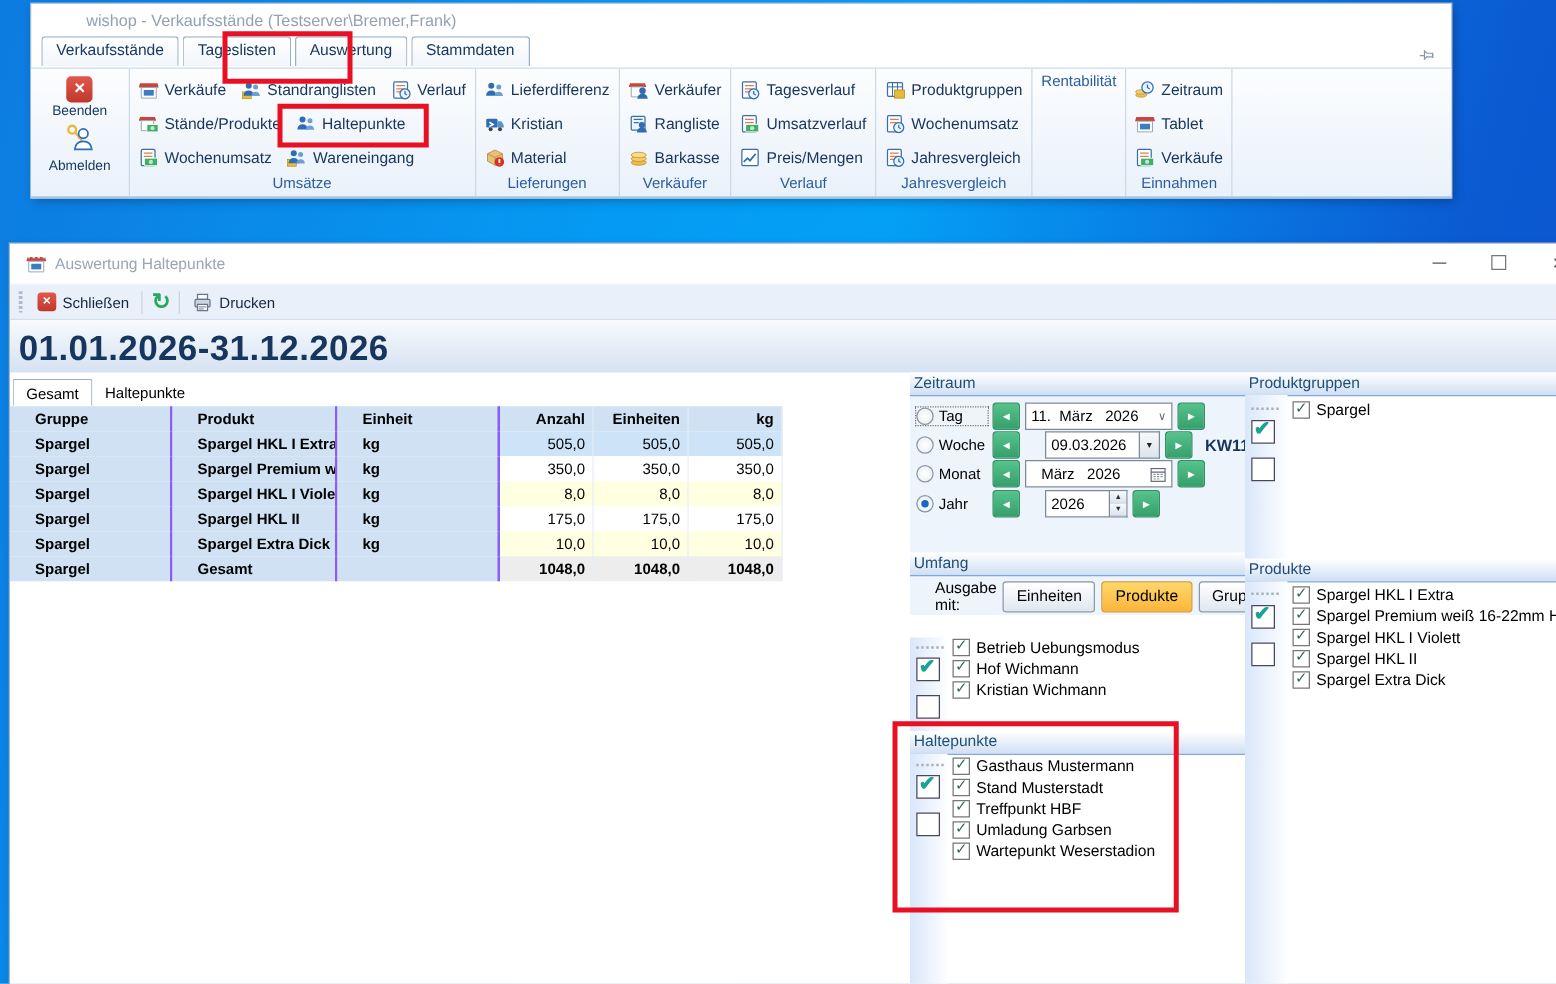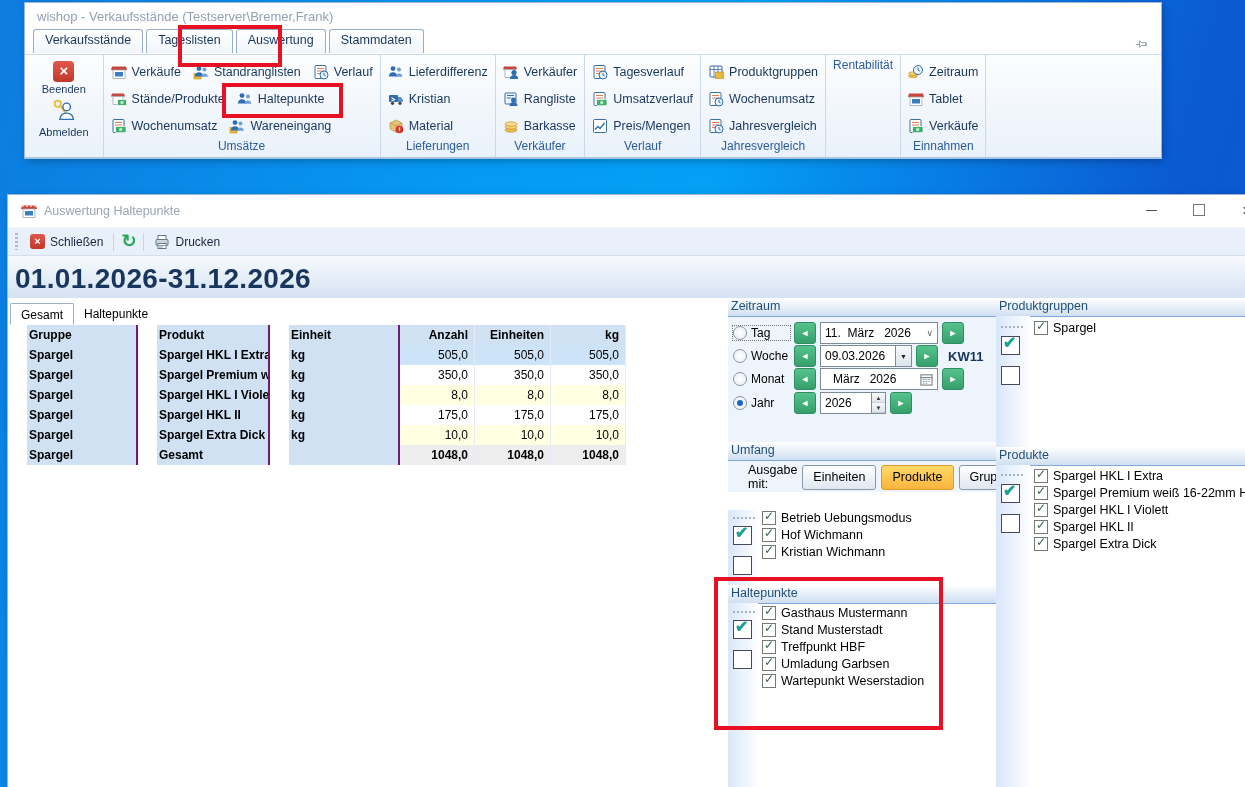--- a/index.html
+++ b/index.html
@@ -2,21 +2,21 @@
 <html><head>
 <meta charset="utf-8">
 <style>
   html,body{margin:0;padding:0;}
   body{width:1245px;height:787px;overflow:hidden;font-family:"Liberation Sans",sans-serif;position:relative;
        background:linear-gradient(105deg,#0d7be0 0%,#059af3 36%,#04a0f6 52%,#0b5ad2 84%,#0c55cf 100%);}
   .win{position:absolute;background:#fff;box-shadow:0 0 0 1px #9fb6cf,2px 3px 8px rgba(0,0,0,.28);}
 
   
   #mainwin{left:25px;top:3px;width:1136px;height:155px;}
-  .mw-title{height:26px;line-height:27px;padding-left:12px;font-size:13px;color:#93a1b2;white-space:nowrap;}
+  .mw-title{height:26px;line-height:27px;padding-left:12px;font-size:13px;color:#93a1b2;white-space:nowrap;margin-left:32px;}
   .tabrow{height:25px;display:flex;gap:3px;padding-left:8px;position:relative;}
   .rtab{height:23px;line-height:21px;padding:0 11px;border:1px solid #96afce;border-bottom:none;border-radius:3px 3px 0 0;
         background:linear-gradient(#ffffff,#f1f6fb);color:#17365d;font-size:12.5px;}
   .pin{position:absolute;right:12px;top:34px;width:16px;height:16px;color:#8a97a5;}
   .ribbon{position:relative;height:102px;border-top:1px solid #cddaea;border-bottom:2px solid #a9c4de;
           background:linear-gradient(#fcfdfe,#e9f1fa);display:flex;}
   .appgroup{display:flex;flex-direction:column;align-items:center;padding:6px 14px 0;border-right:1px solid #ccd9e8;}
   .appgroup .albl{font-size:11px;color:#17365d;margin:1px 0 3px;}
   .xicon{width:21px;height:21px;border-radius:4px;background:linear-gradient(#e2574c,#bf392b);color:#fff;font-weight:bold;
          font-size:15px;line-height:20px;text-align:center;display:inline-block;}
@@ -45,21 +45,21 @@
   .rw-header span{font-size:28px;font-weight:bold;color:#17365d;letter-spacing:.3px;white-space:nowrap;}
   .rw-content{position:absolute;left:0;top:103px;right:0;bottom:0;background:#fff;}
 
   
   .vtabs{position:absolute;left:2px;top:5px;display:flex;height:22px;font-size:12px;color:#000;}
   .vtab{padding:0 10px;line-height:22px;}
   .vtab.active{border:1px solid #9ab1c9;border-bottom:1px solid #fff;border-radius:2px 2px 0 0;background:#fff;}
   .grid{position:absolute;left:0;top:27px;width:618px;display:grid;font-size:12px;
         grid-template-columns:130px 132px 130px 75px 76px 75px;}
   .cell{height:20px;line-height:20px;white-space:nowrap;overflow:hidden;}
-  .cl{background:#cfe1f3;font-weight:bold;border-right:2px solid #701a75;padding:0 2px;color:#000;margin-left:19px;}
+  .cl{background:#cfe1f3;font-weight:bold;border-right:2px solid #8b5cf6;padding:0 20px;color:#000;}
   .cn{text-align:right;padding-right:6px;border-right:1px solid #e4edf7;}
   .ch{background:#cfe1f3;font-weight:bold;}
   .bg-blue{background:#cde4f8;}
   .bg-yellow{background:#ffffe1;}
   .bg-white{background:#fff;}
   .bg-total{background:#ededed;font-weight:bold;}
 
   
   .panel{position:absolute;top:0;bottom:0;}
   #panel-mid{left:720px;width:268px;}
@@ -68,21 +68,21 @@
         font-size:12.5px;line-height:17px;padding-left:3px;position:absolute;left:0;right:0;}
   .mid-bg{position:absolute;left:0;top:18px;width:268px;height:176px;background:#eef4fc;}
   .zrow{position:absolute;left:5px;display:flex;align-items:center;height:22px;gap:4px;font-size:12px;color:#000;}
   .radio-wrap{display:flex;align-items:center;gap:4px;}
   .rw56{width:57px;} .rw44{width:42px;}
   .radio{width:12px;height:12px;border:1px solid #8a96a5;border-radius:50%;background:radial-gradient(#fff,#e7ecf2);position:relative;flex:0 0 12px;}
   .radio.sel::after{content:"";position:absolute;inset:3px;background:#1a66c8;border-radius:50%;}
   .focus{outline:1px dotted #777;outline-offset:0px;}
   .gbtn{width:20px;height:20px;border:1px solid #2e8f5f;border-radius:3px;color:#fff;font-size:9px;
         background:linear-gradient(#56c28c,#35a06b);display:flex;align-items:center;justify-content:center;}
-  .fldwrap{display:flex;}
+  .fldwrap{display:flex;margin-left:16px;}
   .fld{height:20px;border:1px solid #7e8a99;background:#fff;display:flex;align-items:center;
        justify-content:space-between;padding:0 4px;font-size:12px;}
   .fld .txt{white-space:pre;}
   .chev{color:#666;font-size:9px;}
   .ddbtn{width:16px;height:22px;box-sizing:border-box;border:1px solid #7e8a99;border-left:none;
          background:linear-gradient(#f7f9fb,#dde4ec);display:flex;align-items:center;justify-content:center;
          font-size:7px;color:#222;}
   .spin{width:14px;height:22px;box-sizing:border-box;border:1px solid #7e8a99;border-left:none;display:flex;flex-direction:column;}
   .spin span{flex:1;font-size:6px;color:#333;background:linear-gradient(#f7f9fb,#dde4ec);
              display:flex;align-items:center;justify-content:center;border-bottom:1px solid #c9d2dc;}

